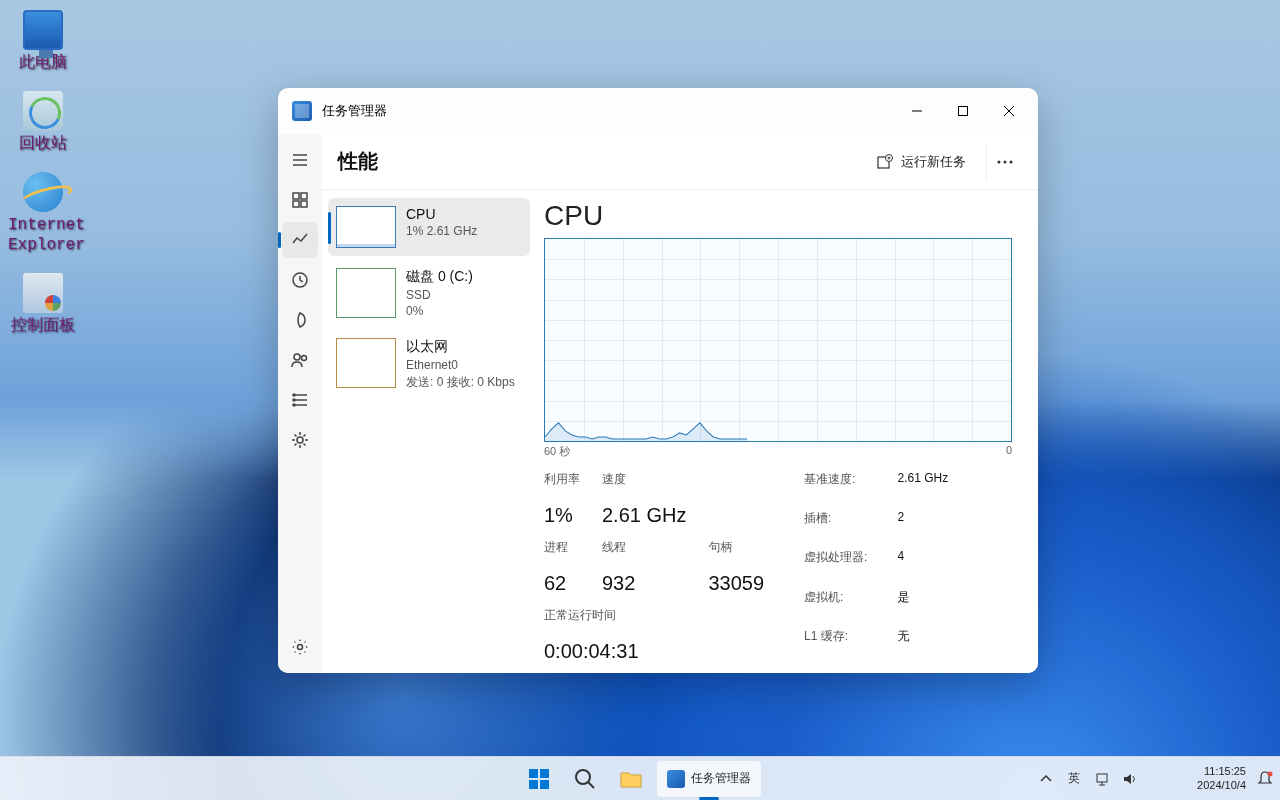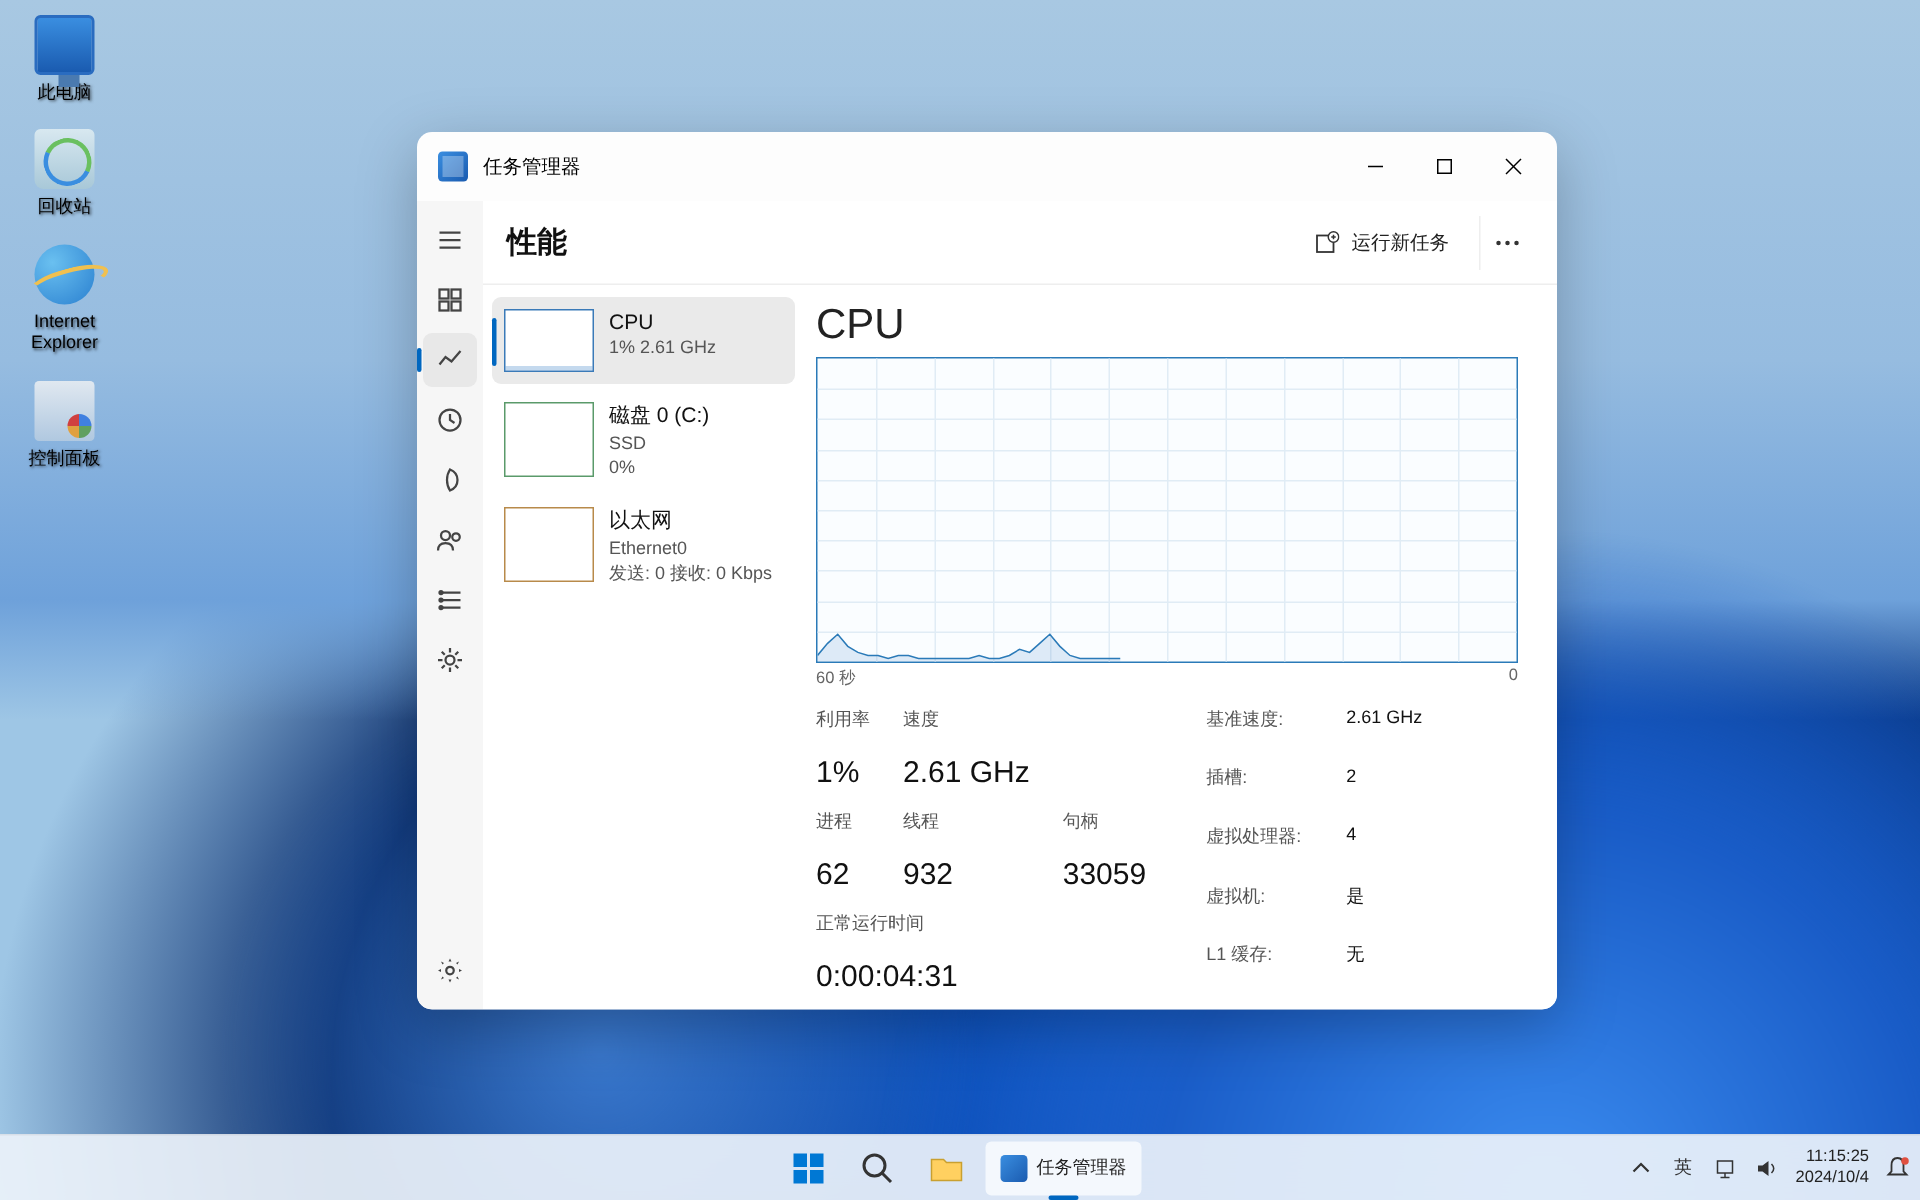--- a/index.html
+++ b/index.html
@@ -9,21 +9,21 @@
 .wallpaper { position: absolute; inset: 0; background: radial-gradient(ellipse 900px 600px at 70% 90%, #1a6de0 0%, #0b4eb8 30%, #0a3c8f 55%, #082d6e 75%, #9ec6e5 100%); overflow: hidden; }
 .wallpaper::before { content:""; position:absolute; inset:0; background: linear-gradient(180deg, #a8c8e2 0%, #96bce0 30%, #6ea1da 50%, transparent 60%); }
 .bloom { position:absolute; border-radius:50%; filter: blur(2px); }
 .b1 { width:900px; height:900px; bottom:-450px; right:-200px; background: radial-gradient(circle, #3b8cf0 0%, #1a5dc8 40%, transparent 70%); }
 .b2 { width:600px; height:600px; bottom:-200px; left:100px; background: radial-gradient(circle, #5aa0f5 0%, transparent 60%); opacity:0.6; }
 
 
 .desktop-icons { position: absolute; top: 10px; left: 8px; display: flex; flex-direction: column; gap: 18px; }
 .dicon { width: 70px; text-align: center; cursor: pointer; }
 .dicon .glyph { width: 40px; height: 40px; margin: 0 auto 4px; }
-.dicon .lbl { color: #000000; font-size: 12px; text-shadow: 1px 1px 2px rgba(0,0,0,0.7); line-height: 1.2; }
+.dicon .lbl { color: #701a75; font-size: 16px; text-shadow: 1px 1px 2px rgba(0,0,0,0.7); line-height: 1.2; font-family: Liberation Mono, monospace; }
 .pc-glyph { background: linear-gradient(180deg,#3a8ee0,#1a5bb0); border: 2px solid #2a6cc0; border-radius: 4px; position: relative; height:32px; width:42px; margin-bottom:12px; }
 .pc-glyph::after { content:""; position:absolute; bottom:-10px; left:14px; width:14px; height:8px; background:#4a7ab0; }
 .bin-glyph { width:38px; height:42px; background: linear-gradient(180deg,#d8e8f0,#a8c8d8); border-radius: 4px 4px 6px 6px; position:relative; }
 .bin-glyph::before { content:""; position:absolute; top:6px; left:6px; width:26px; height:26px; border:3px solid #3a8ee0; border-radius:50%; border-top-color:#6ac060; border-right-color:#6ac060; transform:rotate(-20deg); }
 .ie-glyph { width:40px; height:40px; border-radius:50%; background: radial-gradient(circle at 30% 30%, #6ac0f0, #2a80d0); position:relative; }
 .ie-glyph::before { content:""; position:absolute; top:16px; left:-4px; width:48px; height:10px; border:3px solid #f0c050; border-radius:50%; border-bottom-color:transparent; border-left-color:transparent; transform:rotate(-15deg); }
 .cp-glyph { width:42px; height:32px; background: linear-gradient(180deg,#e0e8f0,#b0c8e0); border-radius:3px; position:relative; }
 .cp-glyph::after { content:""; position:absolute; right:2px; bottom:2px; width:16px; height:16px; border-radius:50%; background: conic-gradient(#4080e0 0 25%, #60a060 25% 50%, #e0a040 50% 75%, #d04040 75%); }
 
 
@@ -104,21 +104,21 @@
 .tb-center { position:absolute; left:50%; transform:translateX(-50%); display: flex; gap: 6px; align-items: center; }
 .tb-btn { width: 40px; height: 40px; display: flex; align-items: center; justify-content: center; border-radius: 4px; cursor: pointer; }
 .tb-btn svg { width: 24px; height: 24px; }
 .tb-app { display: flex; align-items: center; gap: 6px; padding: 4px 10px; background: rgba(255,255,255,0.7); border-radius: 4px; cursor: pointer; position:relative; height:36px; }
 .tb-app::after { content:""; position:absolute; bottom:-3px; left:40%; width:20%; height:3px; background:#0067c0; border-radius:2px; }
 .tb-app .ico { width:18px; height:18px; background: linear-gradient(135deg,#3a8ee0,#1a5bb0); border-radius:3px; }
 .tb-app .txt { font-size: 12px; color: #222; }
 .tb-right { position:absolute; right:6px; display: flex; align-items: center; gap: 10px; }
 .tray-ico { width: 18px; height: 18px; display:flex; align-items:center; justify-content:center; cursor:pointer; }
 .tray-ico svg { width:16px; height:16px; }
-.clock { font-size: 11px; color: #222; text-align: right; line-height: 1.2; cursor:pointer; }
+.clock { font-size: 11px; color: #222; text-align: right; line-height: 1.2; cursor:pointer;margin-left:48px; }
 .notif { width: 18px; height: 18px; cursor:pointer; }
 </style>
 </head>
 <body>
 
 <div class="wallpaper">
   <div class="bloom b1"></div>
   <div class="bloom b2"></div>
 </div>
 

